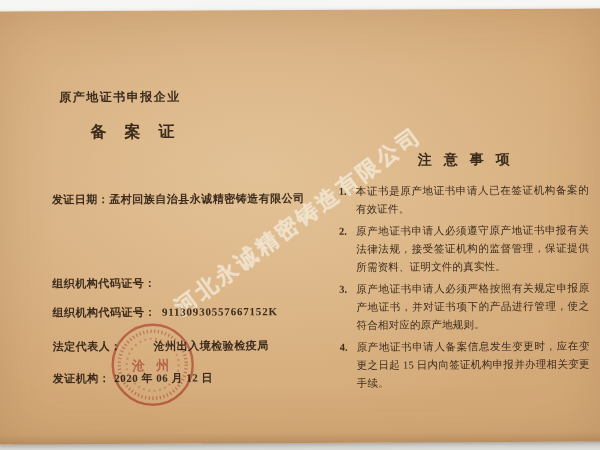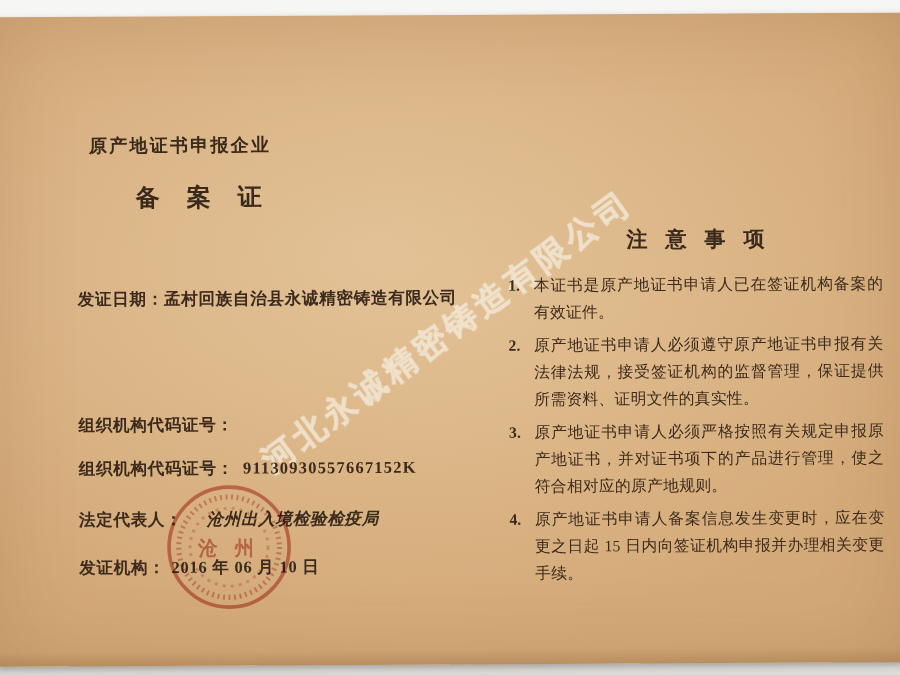--- a/index.html
+++ b/index.html
@@ -43,21 +43,21 @@
   .field .val{font-weight:bold;letter-spacing:0.5px;}
   .f-reg{top:146px;}
   .f-applicant{top:181px;}
   .f-legal{top:234px;}
   .f-org{top:265px;}
   .f-credit{top:294px;}
   .f-issuer{top:328px;}
   .f-date{top:360px;}
   .f-reg .val{margin-left:5px;letter-spacing:1px;}
   .f-credit .val{margin-left:6px;letter-spacing:0.8px;margin-top:32px;}
-  .f-issuer .val{margin-left:16px;font-style:italic;}
+  .f-issuer .val{margin-left:32px;}
   .f-date .val{margin-left:4px;}
 
   
   .notes{position:absolute;left:342px;top:142px;width:250px;}
   .notes-title{
     text-align:center;font-size:14px;font-weight:bold;
     letter-spacing:12px;text-indent:12px;color:#3a2a1b;margin-bottom:13px;
   }
   .note-item{display:flex;margin-bottom:4px;}
   .note-num{width:17px;flex:0 0 17px;font-size:10.5px;font-weight:bold;line-height:1.72;}
@@ -99,21 +99,21 @@
 
       <div class="field f-credit">
         <span class="lbl">组织机构代码证号：</span><span class="val">91130930557667152K</span>
       </div>
 
       <div class="field f-issuer">
         <span class="lbl">法定代表人：</span><span class="val">沧州出入境检验检疫局</span>
       </div>
 
       <div class="field f-date">
-        <span class="lbl">发证机构：</span><span class="val">2016 年 06 月 10 日</span>
+        <span class="lbl">发证机构：</span><span class="val">2020 年 06 月 12 日</span>
       </div>
 
       <div class="notes">
         <div class="notes-title">注意事项</div>
         <div class="note-item">
           <span class="note-num">1.</span>
           <span class="note-text">本证书是原产地证书申请人已在签证机构备案的有效证件。</span>
         </div>
         <div class="note-item">
           <span class="note-num">2.</span>

